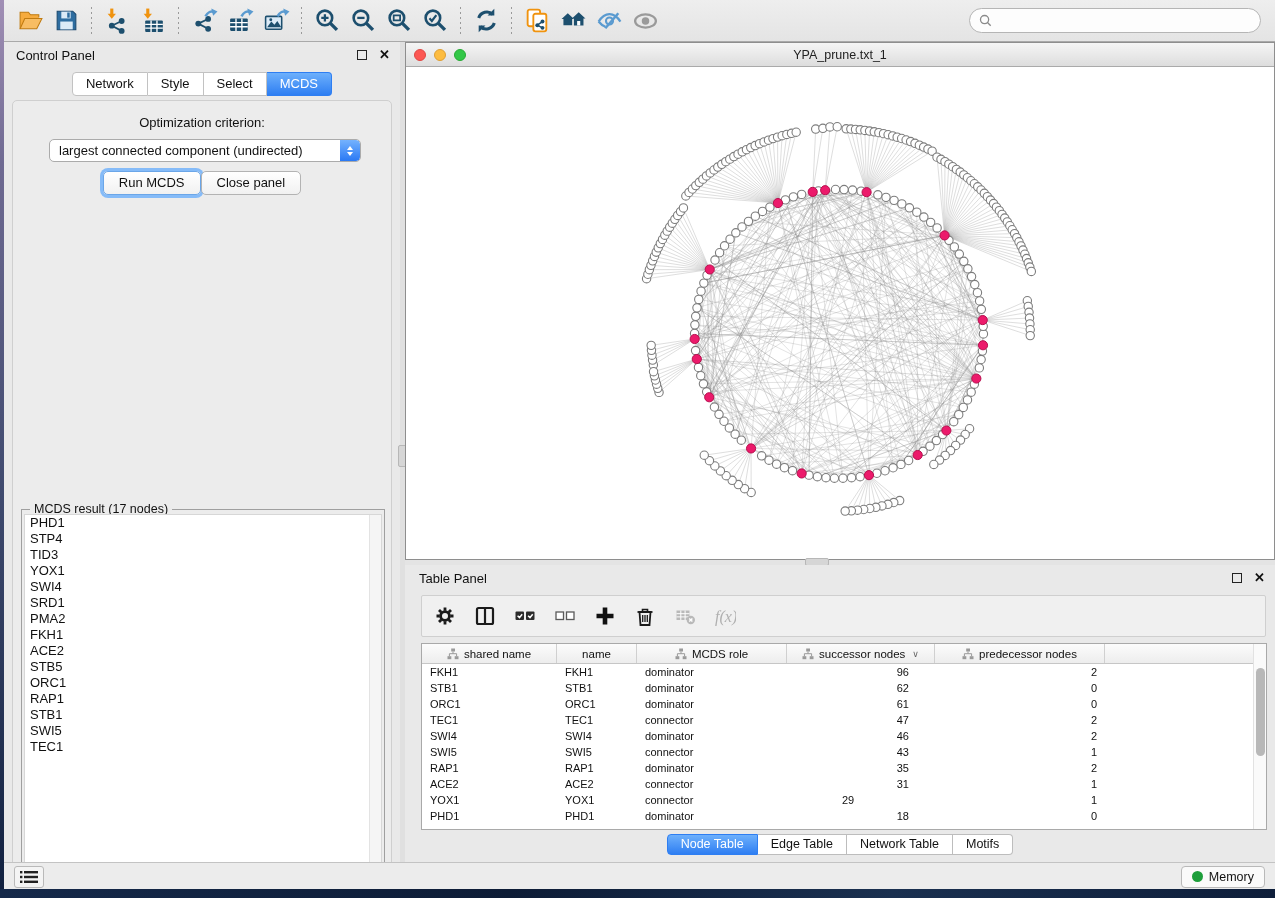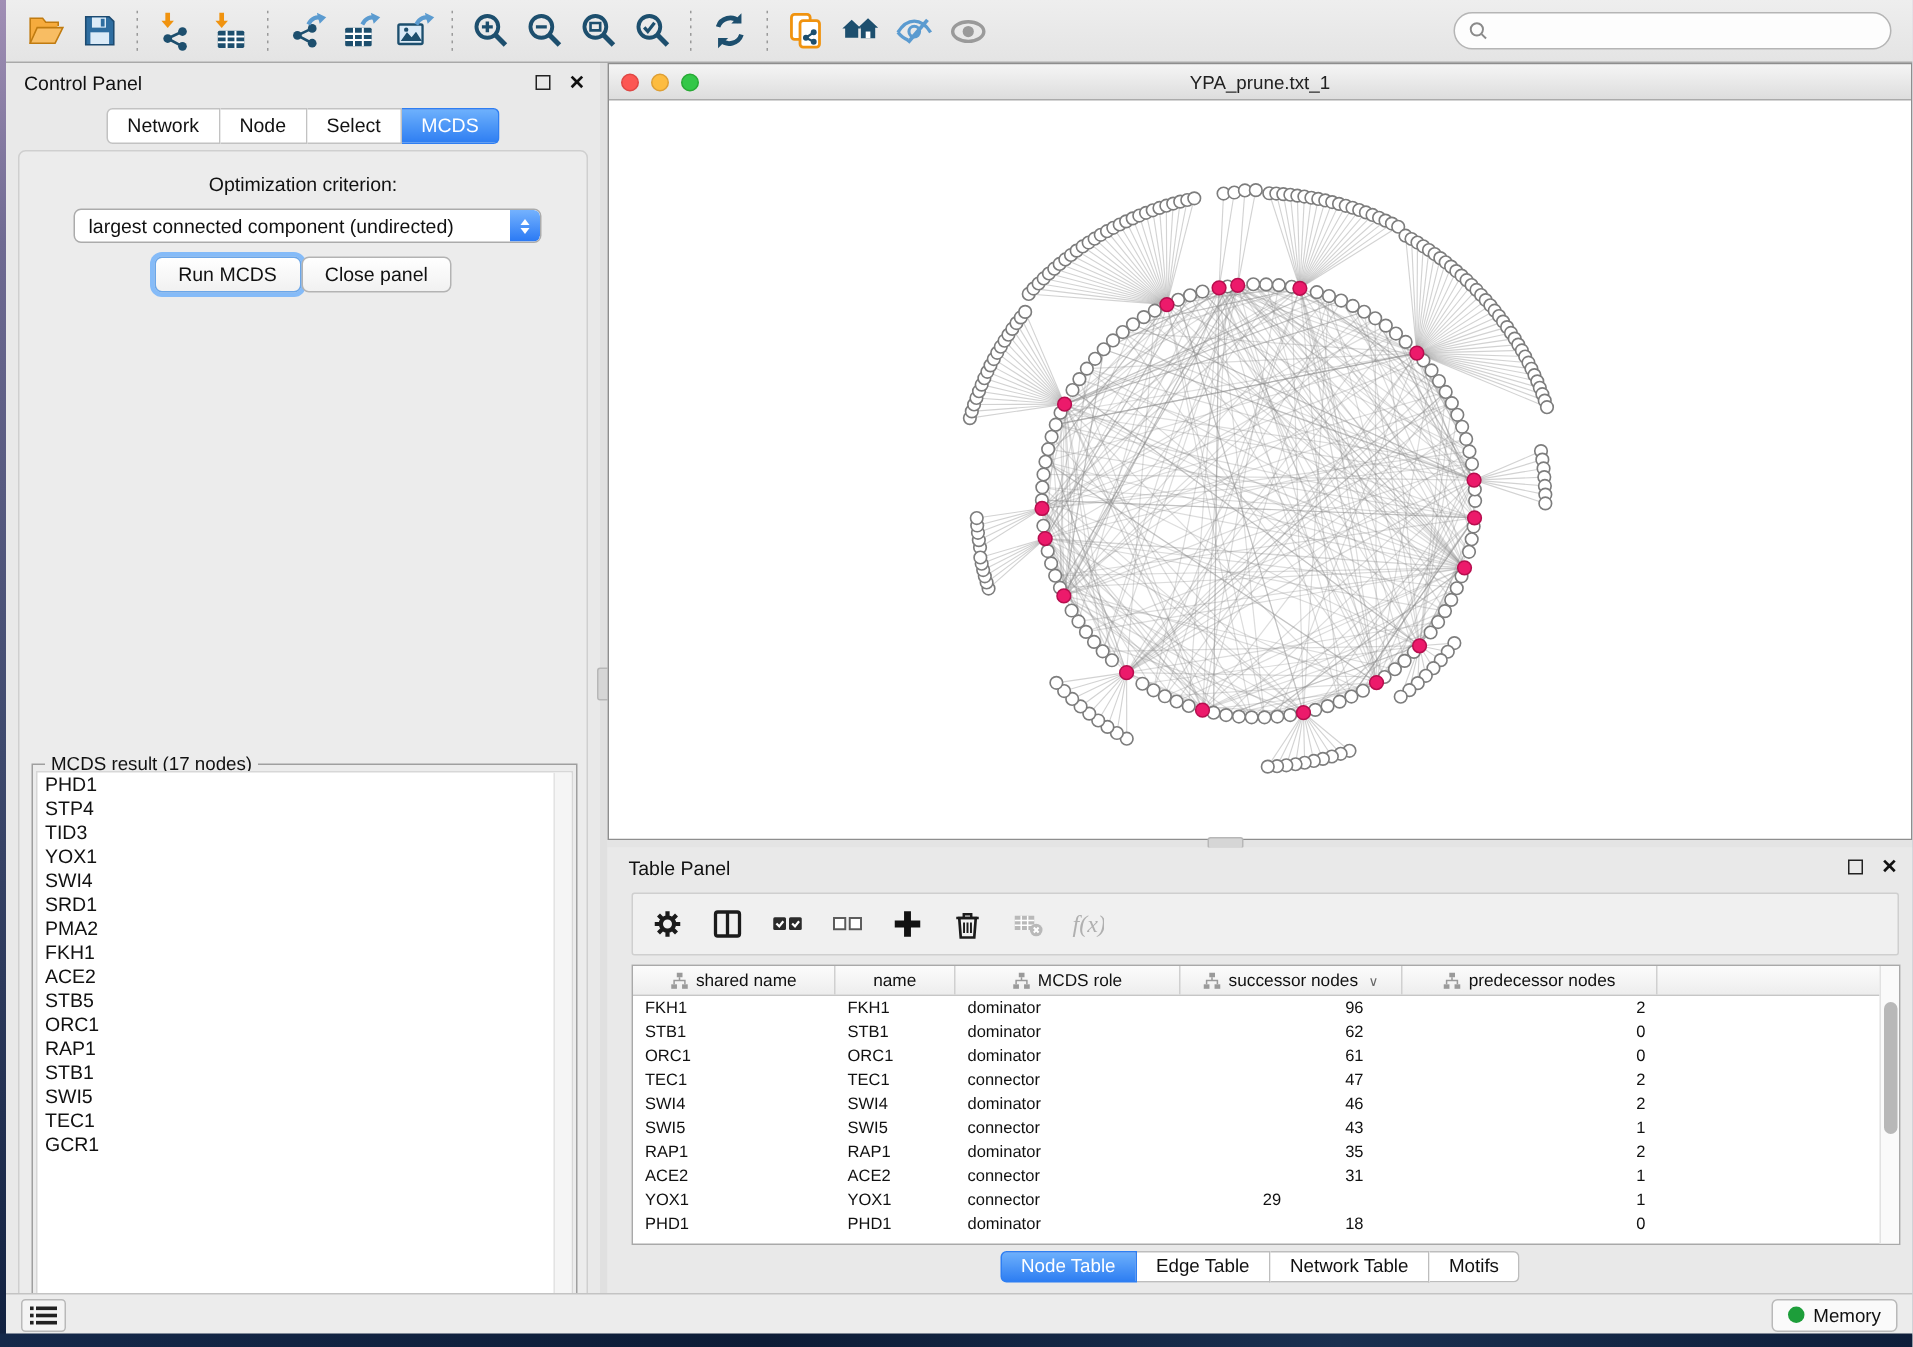--- a/index.html
+++ b/index.html
@@ -287,21 +287,21 @@
 
     <div id="control-panel">
       <div class="panel-head">
         <span class="panel-title">Control Panel</span>
         <span class="spacer"></span>
         <span class="float-ico"></span>
         <span class="close-ico">✕</span>
       </div>
       <div id="cp-tabs">
           <div class="seg-tab">Network</div>
-          <div class="seg-tab">Node</div>
+          <div class="seg-tab">Style</div>
           <div class="seg-tab">Select</div>
           <div class="seg-tab active">MCDS</div>
         </div>
       <div id="cp-box">
         <div id="dropdown">
           <span class="dval">largest connected component (undirected)</span>
           <span class="dcap">
               <i class="up"></i>
               <i class="dn"></i>
             </span>
@@ -323,21 +323,20 @@
               <div class="mcds-item">SRD1</div>
               <div class="mcds-item">PMA2</div>
               <div class="mcds-item">FKH1</div>
               <div class="mcds-item">ACE2</div>
               <div class="mcds-item">STB5</div>
               <div class="mcds-item">ORC1</div>
               <div class="mcds-item">RAP1</div>
               <div class="mcds-item">STB1</div>
               <div class="mcds-item">SWI5</div>
               <div class="mcds-item">TEC1</div>
-              <div class="mcds-item">GCR1</div>
             </div>
         </div>
       </div>
     </div>
 
     <div id="v-split">
         <div class="grip"></div>
       </div>
 
     <div id="network-panel">

